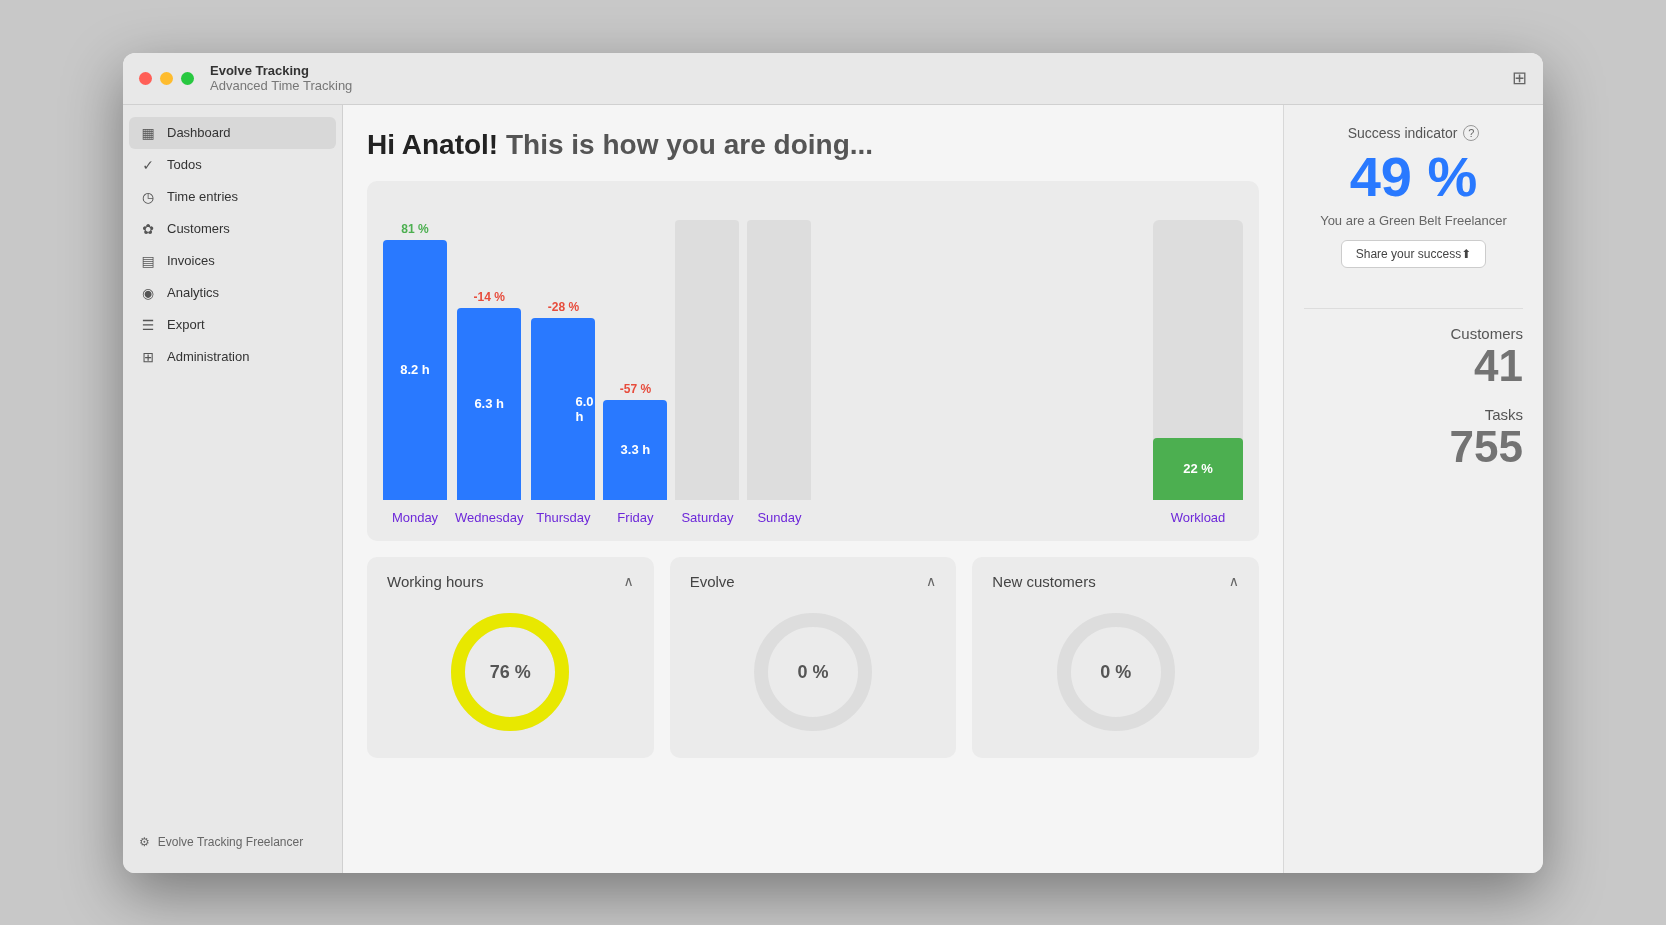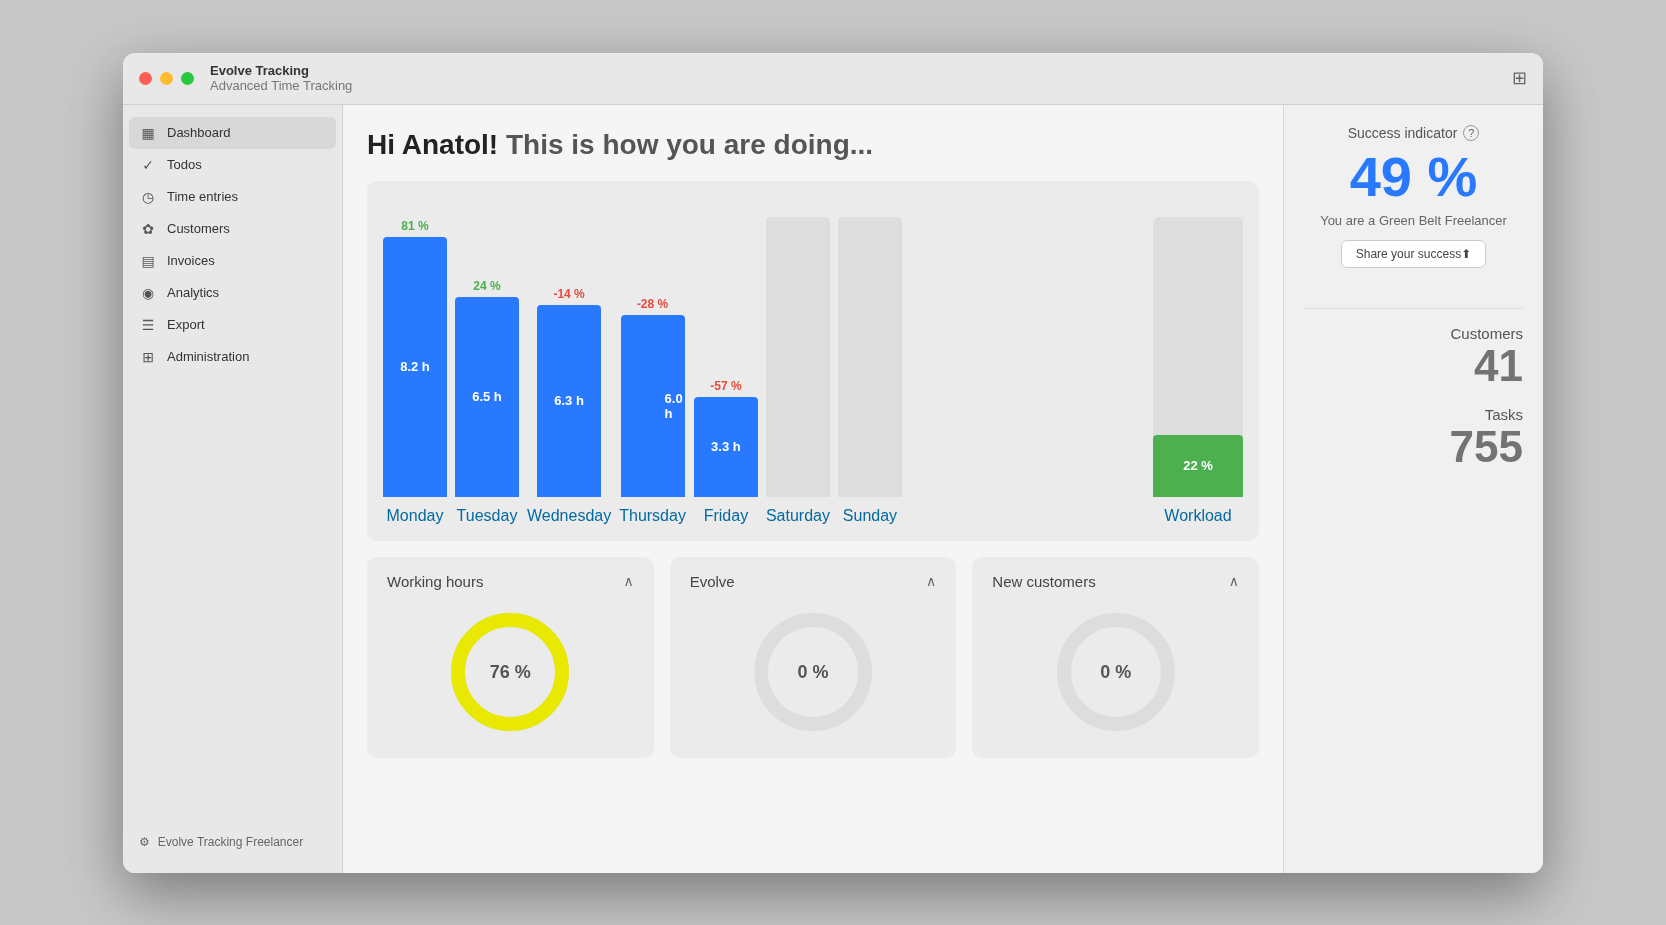--- a/index.html
+++ b/index.html
@@ -151,22 +151,22 @@
       border-radius: 4px 4px 0 0;
       display: flex;
       align-items: center;
       justify-content: center;
       color: white;
       font-size: 13px;
       font-weight: 600;
       width: 64px;
     }
     .bar-label {
-      font-size: 16px;
-      color: #0369a1;
+      font-size: 13px;
+      color: #6d28d9;
       margin-top: 6px;
     }
     .workload-group {
       display: flex;
       flex-direction: column;
       align-items: center;
       gap: 4px;
     }
     .workload-bar {
       background: #4CAF50;
@@ -388,27 +388,20 @@
         <div class="chart-area">
 
           <div class="bar-group">
             <span class="bar-pct positive">81 %</span>
             <div class="bar" style="height:260px;">
               <span>8.2 h</span>
             </div>
             <span class="bar-label">Monday</span>
           </div>
 
-          <div class="bar-group">
-            <span class="bar-pct positive">24 %</span>
-            <div class="bar" style="height:200px;">
-              <span>6.5 h</span>
-            </div>
-            <span class="bar-label">Tuesday</span>
-          </div>
 
           <div class="bar-group">
             <span class="bar-pct negative">-14 %</span>
             <div class="bar" style="height:192px;">
               <span>6.3 h</span>
             </div>
             <span class="bar-label">Wednesday</span>
           </div>
 
           <div class="bar-group">

